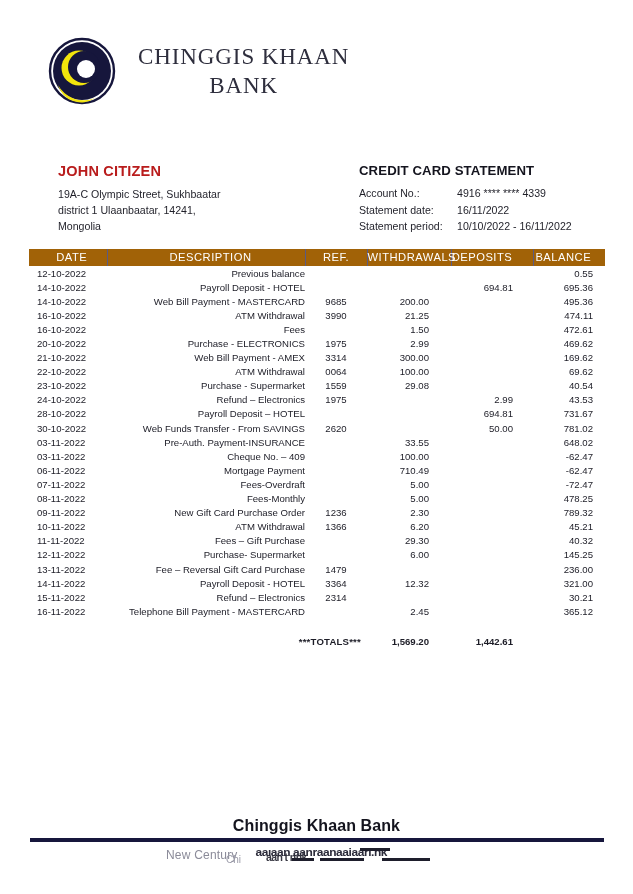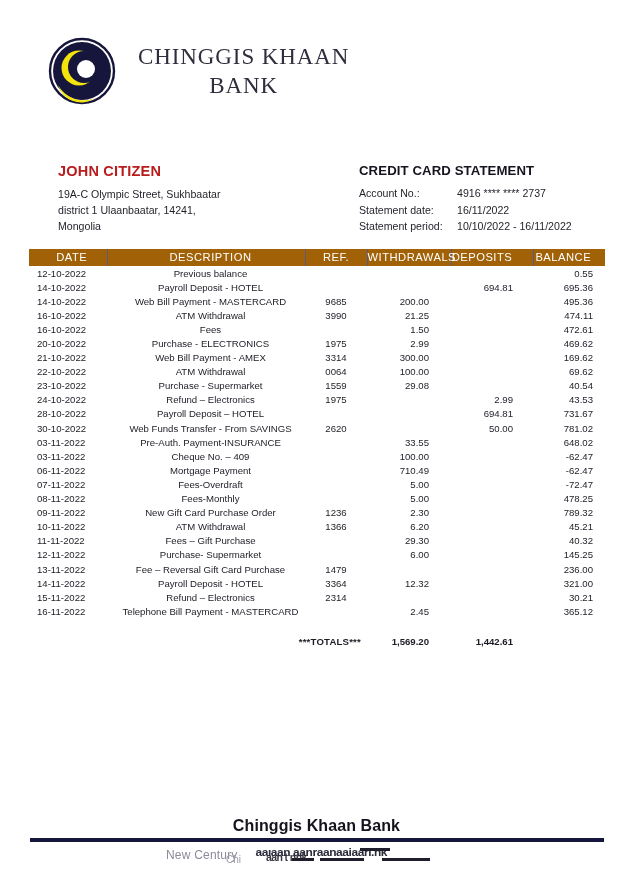--- a/index.html
+++ b/index.html
@@ -122,21 +122,21 @@
 
   .txn-table tbody td {
     padding: 0;
     height: 14.1px;
     color: #1c1c26;
     vertical-align: middle;
     font-size: 9.6px;
     white-space: nowrap;
   }
   .c-date   { width: 78px;  text-align: left;  padding-left: 8px !important; }
-  .c-desc   { width: 198px; text-align: center;  padding-left: 9px !important; }
+  .c-desc   { width: 198px; text-align: right;  padding-left: 9px !important; }
   .c-ref    { width: 62px;  text-align: center; }
   .c-wdr    { width: 84px;  text-align: right; padding-right: 22px !important; }
   .c-dep    { width: 82px;  text-align: right; padding-right: 20px !important; }
   .c-bal    { width: 72px;  text-align: right; padding-right: 12px !important; }
 
   .totals-row td {
     padding-top: 16px !important;
     font-weight: bold;
     font-size: 10px;
   }
@@ -248,21 +248,21 @@
       <div>19A-C Olympic Street, Sukhbaatar</div>
       <div>district 1 Ulaanbaatar, 14241,</div>
       <div>Mongolia</div>
     </div>
   </div>
 
   <div class="statement-block">
     <div class="statement-title">CREDIT CARD STATEMENT</div>
     <div class="meta-row">
       <div class="meta-label">Account No.:</div>
-      <div class="meta-value">4916 **** **** 2737</div>
+      <div class="meta-value">4916 **** **** 4339</div>
     </div>
     <div class="meta-row">
       <div class="meta-label">Statement date:</div>
       <div class="meta-value">16/11/2022</div>
     </div>
     <div class="meta-row">
       <div class="meta-label">Statement period:</div>
       <div class="meta-value">10/10/2022 - 16/11/2022</div>
     </div>
   </div>

